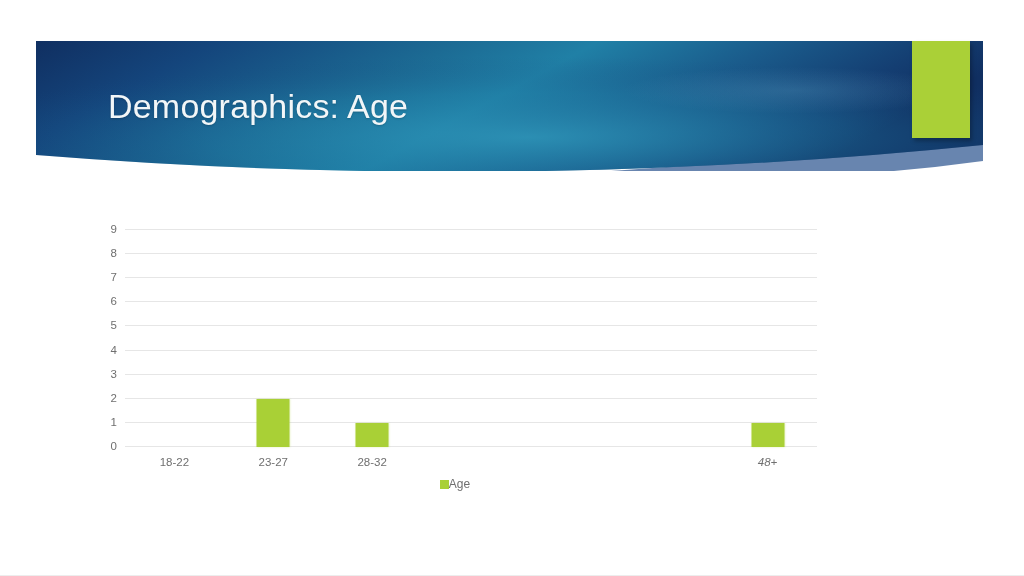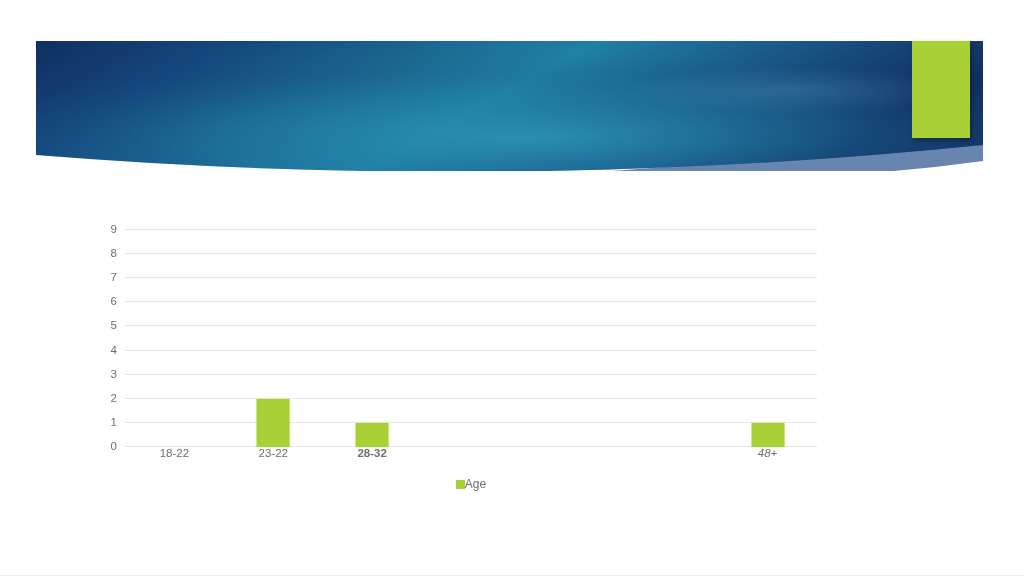--- a/index.html
+++ b/index.html
@@ -101,29 +101,30 @@
     bottom: 0;
     left: 50%;
     transform: translateX(-50%);
     width: 33px;
     background: #A9D036;
     box-shadow: 0 0 2px rgba(169,208,54,0.35);
   }
   .xtick {
     position: absolute;
     top: 100%;
+    margin-top: 9px;
     left: 50%;
     transform: translateX(-50%);
     font-size: 11.5px;
     color: #6f6f6f;
     white-space: nowrap;
   }
   .legend {
     position: absolute;
-    left: 30px;
+    left: 14px;
     top: 262px;
     width: 692px;
     display: flex;
     justify-content: center;
     align-items: center;
   }
   .legend-swatch {
     width: 9px;
     height: 9px;
     background: #A9D036;
@@ -170,20 +171,21 @@
       <g clip-path="url(#bannerClip)">
         <rect x="0" y="0" width="947" height="130" fill="url(#bannerGrad)"></rect>
         <rect x="0" y="0" width="947" height="130" fill="url(#glow)"></rect>
         <rect x="0" y="0" width="947" height="130" fill="url(#glow2)"></rect>
       </g>
     </svg>
 
     <div class="green-accent"></div>
   </div>
 
+  <div class="slide-title">Demographics: Age</div>
 
   <div class="chart-area">
     <div class="plot">
       <div id="gridlines">
           <div class="gridline" style="bottom: 0%; background: rgb(230, 230, 230);">
             <span class="ytick" style="color: rgb(111, 111, 111);">0</span>
           </div>
           <div class="gridline" style="bottom: 11.1111%; background: rgb(230, 230, 230);">
             <span class="ytick" style="color: rgb(111, 111, 111);">1</span>
           </div>
@@ -211,25 +213,25 @@
           <div class="gridline" style="bottom: 100%; background: rgb(230, 230, 230);">
             <span class="ytick" style="color: rgb(111, 111, 111);">9</span>
           </div>
         </div>
       <div class="bars" id="bars">
           <div class="bar-slot" style="left: 0%; width: 14.2857%;">
             <span class="xtick" style="color: rgb(111, 111, 111);">18-22</span>
           </div>
           <div class="bar-slot" style="left: 14.2857%; width: 14.2857%;">
             <div class="bar" style="height: 22.2222%; background: rgb(169, 208, 54);"></div>
-            <span class="xtick" style="color: rgb(111, 111, 111);">23-22</span>
+            <span class="xtick" style="color: rgb(111, 111, 111);">23-27</span>
           </div>
           <div class="bar-slot" style="left: 28.5714%; width: 14.2857%;">
             <div class="bar" style="height: 11.1111%; background: rgb(169, 208, 54);"></div>
-            <span class="xtick" style="color: rgb(111, 111, 111); font-weight: bold;">28-32</span>
+            <span class="xtick" style="color: rgb(111, 111, 111);">28-32</span>
           </div>
           <div class="bar-slot" style="left: 85.7143%; width: 14.2857%; font-style: italic;">
             <div class="bar" style="height: 11.1111%; background: rgb(169, 208, 54);"></div>
             <span class="xtick" style="color: rgb(111, 111, 111);">48+</span>
           </div>
         </div>
     </div>
     <div class="legend">
       <span class="legend-swatch"></span>
       <span class="legend-label">Age</span>

